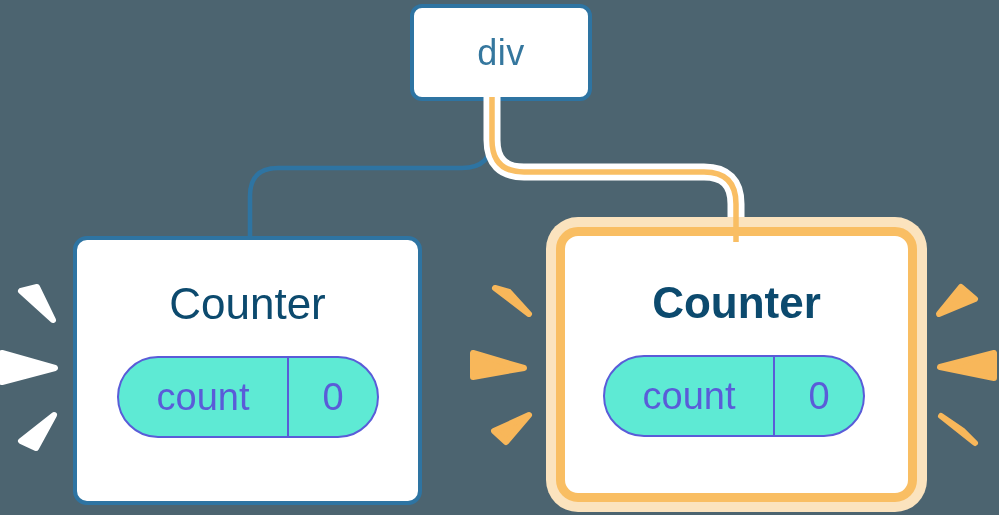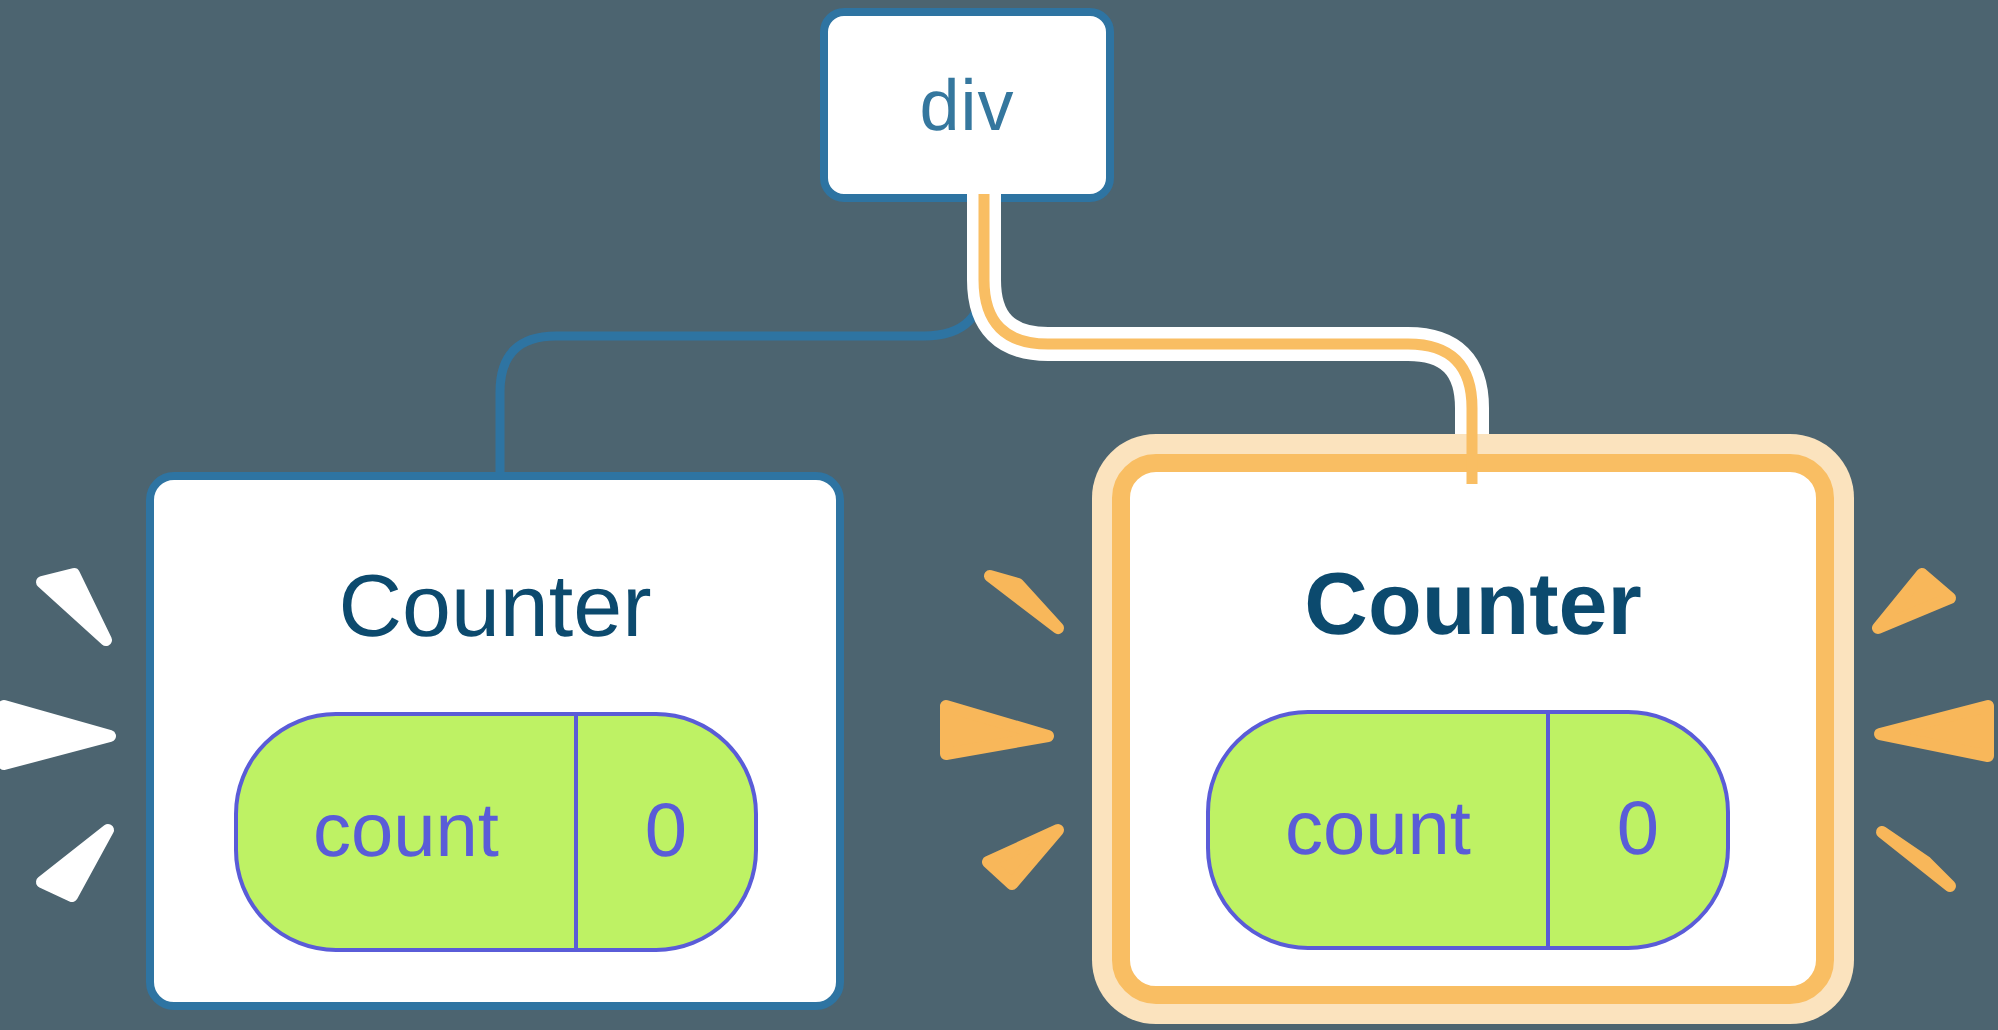--- a/index.html
+++ b/index.html
@@ -4,21 +4,21 @@
 <style>
   html,body{margin:0;padding:0;background:#4C6470;}
   .canvas{
     position:relative;width:999px;height:515px;overflow:hidden;
     background:#4C6470;
     font-family:"Liberation Sans","DejaVu Sans",sans-serif;
   }
   svg.layer{position:absolute;left:0;top:0;width:999px;height:515px;pointer-events:none;}
 
   .node-box{
-    position:absolute;left:410px;top:4px;width:147px;height:97px;
+    position:absolute;left:410px;top:4px;width:182px;height:97px;
     box-sizing:border-box;border:4px solid #2E74A2;border-radius:12px;
     background:#fff;display:flex;align-items:center;justify-content:center;
     z-index:3;
   }
   .node-box .node-label{
     font-size:36px;font-weight:500;color:#35779E;letter-spacing:0.5px;
   }
 
   .card{
     position:absolute;box-sizing:border-box;background:#fff;z-index:2;
@@ -34,22 +34,22 @@
   }
   .card-title{
     position:absolute;left:0;right:0;text-align:center;
     font-size:44px;line-height:44px;color:#0c4a6e;
   }
   .card-left .card-title{top:42px;font-weight:500;}
   .card-right .card-title{top:45px;font-weight:700;}
 
   .state-pill{
     position:absolute;box-sizing:border-box;
-    width:262px;height:120px;border:2px solid #5A5CD8;border-radius:51px;
-    display:flex;align-items:stretch;background:#bef264;
+    width:262px;height:82px;border:2px solid #5A5CD8;border-radius:51px;
+    display:flex;align-items:stretch;background:#5eead4;
   }
   .card-left .state-pill{left:40px;top:116px;}
   .card-right .state-pill{left:38px;top:119px;}
   .pill-name{
     flex:0 0 168px;display:flex;align-items:center;justify-content:center;
     font-size:38px;color:#5A5CD8;
   }
   .pill-value{
     flex:1 1 auto;border-left:2px solid #5A5CD8;
     display:flex;align-items:center;justify-content:center;

